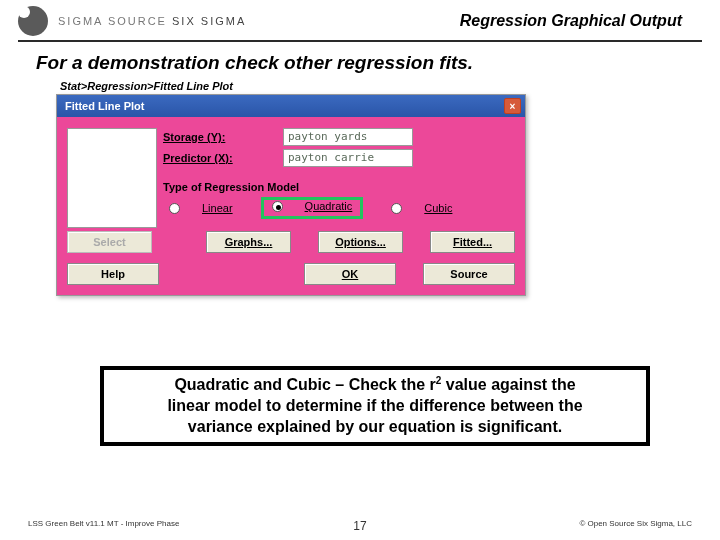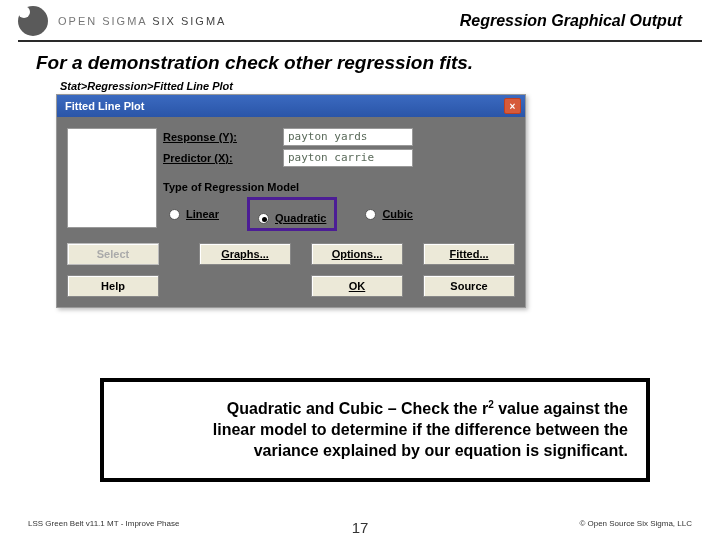--- a/index.html
+++ b/index.html
@@ -60,21 +60,21 @@
     font-style: italic;
     font-weight: bold;
     font-size: 11px;
     padding-left: 60px;
     margin-bottom: 2px;
   }
   .dialog {
     width: 470px;
     margin-left: 56px;
     border: 1px solid #999;
-    background: #737373;
+    background: #ec4899;
     box-shadow: 2px 2px 4px rgba(0,0,0,.25);
     font-size: 11px;
   }
   .titlebar {
     background: linear-gradient(to bottom, #3b6ac0, #2a55a8);
     color: #fff;
     font-weight: bold;
     padding: 3px 4px 3px 8px;
     display: flex;
     align-items: center;
@@ -131,46 +131,46 @@
   }
   .radio-row {
     display: flex;
     gap: 28px;
     padding-left: 6px;
     margin-top: 4px;
   }
   .radio-opt {
     display: flex;
     align-items: center;
-    font-weight: bold;
-    gap: 6px;
+    font-weight: normal;
+    gap: 22px;
   }
   .radio-dot {
     width: 11px; height: 11px;
     border: 1px solid #555;
     border-radius: 50%;
     background: #fff;
     position: relative;
   }
   .radio-dot.on::after {
     content: "";
     position: absolute;
     left: 3px; top: 3px;
     width: 5px; height: 5px;
     background: #000;
     border-radius: 50%;
   }
   .highlight-box {
-    border: 3px solid #4c1d95;
-    padding: 12px 8px 4px 8px;
+    border: 3px solid #22c55e;
+    padding: 0 8px 4px 8px;
     display: inline-block;
   }
   .btn-row {
     display: flex;
-    gap: 20px;
+    gap: 27px;
     margin: 12px 0 0 0;
   }
   .btn-row.second { margin-top: 10px; }
   .winbtn {
     width: 92px;
     height: 22px;
     background: #ece9d8;
     border: 1px solid #888;
     font-weight: bold;
     font-size: 11px;
@@ -183,73 +183,73 @@
   .winbtn.ghost {
     color: #aaa;
     font-weight: bold;
     border-color: #bbb;
   }
   .spacer { flex: 1; }
   .underline { text-decoration: underline; }
   .callout {
     margin: 70px 70px 0 100px;
     border: 4px solid #000;
-    padding: 16px 18px;
-    text-align: right;
+    padding: 4px 18px;
+    text-align: center;
     font-weight: bold;
     font-size: 16px;
     line-height: 1.3;
   }
   .callout sup { font-size: 10px; }
   .footer {
     position: absolute;
     bottom: 12px;
     left: 0;
     width: 100%;
     display: flex;
     font-size: 8px;
     color: #333;
     padding: 0 28px;
     gap: 36px;
   }
   .pagenum {
     position: absolute;
     left: 50%;
     transform: translateX(-50%);
-    font-size: 15px;
+    font-size: 12px;
   }
   .copyright { margin-left: auto; }
   .fields-area { position: relative; padding-left: 96px; }
   .fields-area .listbox { display: block; left: 0; top: 0; }
 </style>
 </head>
 <body>
 
 <div class="header">
   <div class="logo-circle"></div>
   <div class="logo-text">
-    <span>OPEN SIGMA </span><span class="dark">SIX SIGMA</span>
+    <span>SIGMA SOURCE </span><span class="dark">SIX SIGMA</span>
   </div>
   <div class="slide-title">Regression Graphical Output</div>
 </div>
 <div class="divider"></div>
 
 <div class="subtitle">For a demonstration check other regression fits.</div>
 <div class="menupath">Stat&gt;Regression&gt;Fitted Line Plot</div>
 
 <div class="dialog">
   <div class="titlebar">
     <span>Fitted Line Plot</span>
     <div class="closebtn">×</div>
   </div>
   <div class="dlgbody">
     <div class="fields-area">
       <div class="listbox"></div>
       <div class="field-row">
-        <div class="field-label"><span class="underline">Response (Y):</span></div>
+        <div class="field-label"><span class="underline">Storage (Y):</span></div>
         <div class="field-input">payton yards</div>
       </div>
       <div class="field-row">
         <div class="field-label"><span class="underline">Predictor (X):</span></div>
         <div class="field-input">payton carrie</div>
       </div>
       <div class="group-label">Type of Regression Model</div>
       <div class="radio-row">
         <div class="radio-opt">
           <div class="radio-dot"></div>

